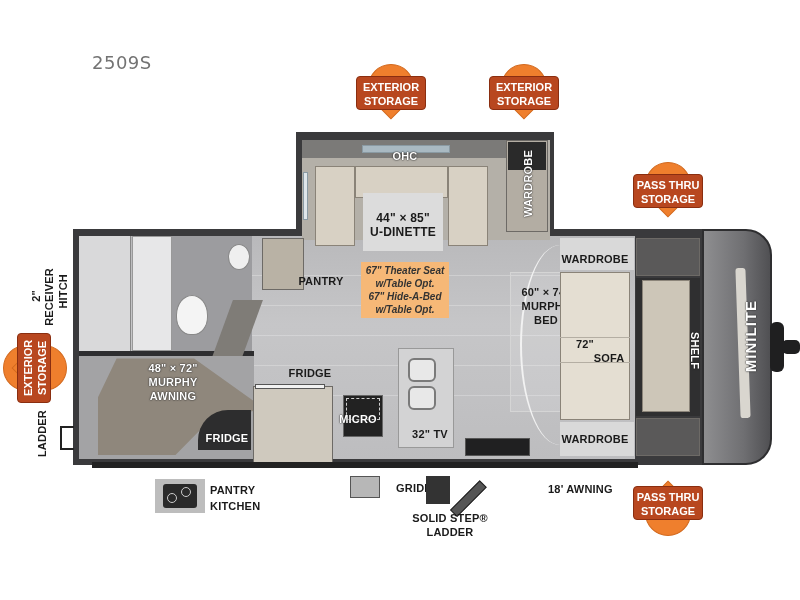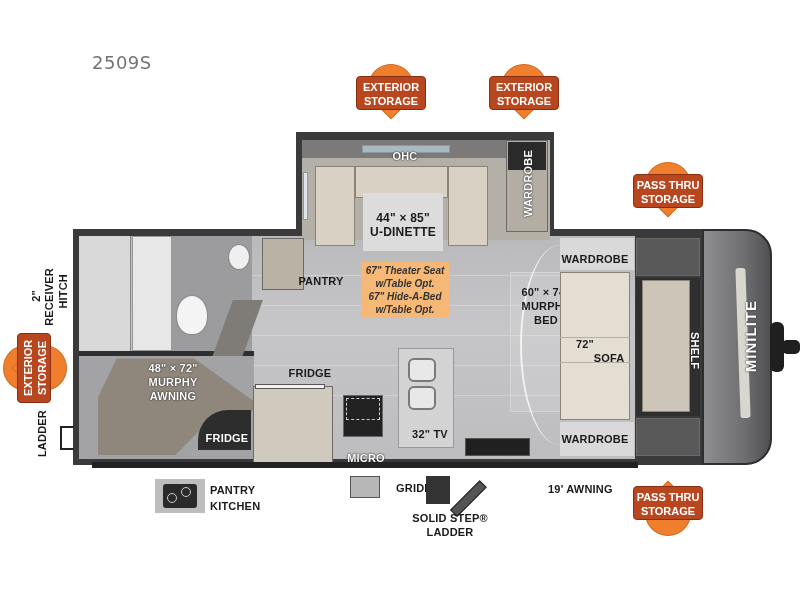--- a/index.html
+++ b/index.html
@@ -101,21 +101,21 @@
   <div class="lbl white" style="left:128px; top:376px; width:90px;">MURPHY</div>
   <div class="lbl white" style="left:128px; top:390px; width:90px;">AWNING</div>
   <div class="abs" style="left:198px; top:410px; width:53px; height:40px; background:#2d2d2e; border-radius:30px 0 0 0;"></div>
   <div class="lbl white" style="left:202px; top:432px; width:50px;">FRIDGE</div>
 
   <div class="cab" style="left:253px; top:386px; width:80px; height:77px; background:#cfc9be;"></div>
   <div class="abs" style="left:255px; top:384px; width:70px; height:5px; background:#f2f2f2; border:1px solid #555;"></div>
   <div class="lbl dark" style="left:280px; top:367px; width:60px;">FRIDGE</div>
   <div class="abs" style="left:343px; top:395px; width:40px; height:42px; background:#222; border:1px solid #666;"></div>
   <div class="abs" style="left:346px; top:398px; width:34px; height:22px; border:1px dashed #cfcfcf;"></div>
-  <div class="lbl white" style="left:333px; top:452px; width:66px;">MICRO</div>
+  <div class="lbl white" style="left:333px; top:413px; width:50px;">MICRO</div>
   <div class="abs" style="left:398px; top:348px; width:56px; height:100px; background:#d3d3d4; border:1px solid #999;"></div>
   <div class="abs" style="left:408px; top:358px; width:28px; height:24px; background:#e8e8e8; border:2px solid #7a7a7a; border-radius:6px;"></div>
   <div class="abs" style="left:408px; top:386px; width:28px; height:24px; background:#e8e8e8; border:2px solid #7a7a7a; border-radius:6px;"></div>
   <div class="lbl dark" style="left:398px; top:428px; width:64px;">32" TV</div>
   <div class="abs" style="left:465px; top:438px; width:65px; height:18px; background:#202021; border:1px solid #555;"></div>
 
   <div class="abs" style="left:510px; top:272px; width:80px; height:140px; border:1px solid #d5d5d5; background:rgba(255,255,255,0.12);"></div>
   <div class="abs" style="left:520px; top:245px; width:80px; height:200px; border-left:2px solid #f2f2f2; border-radius:60% 0 0 60%;"></div>
   <div class="lbl dark" style="left:506px; top:286px; width:80px;">60" × 74"</div>
   <div class="lbl dark" style="left:506px; top:300px; width:80px;">MURPHY</div>
@@ -155,21 +155,21 @@
 <div class="lbl dark" style="left:210px; top:500px; text-align:center;">KITCHEN</div>
 
 <div class="abs" style="left:350px; top:476px; width:30px; height:22px; background:#b7b7b7; border:1px solid #555;"></div>
 <div class="lbl dark" style="left:396px; top:482px; text-align:left;">GRIDDLE</div>
 
 <div class="abs" style="left:426px; top:476px; width:24px; height:28px; background:#333;"></div>
 <div class="abs" style="left:450px; top:476px; width:42px; height:10px; background:#555; border:1px solid #222; transform:rotate(-45deg); transform-origin:left top; top:510px;"></div>
 <div class="lbl dark" style="left:400px; top:512px; width:100px;">SOLID STEP®</div>
 <div class="lbl dark" style="left:400px; top:526px; width:100px;">LADDER</div>
 
-<div class="lbl dark" style="left:548px; top:483px; text-align:left;">19' AWNING</div>
+<div class="lbl dark" style="left:548px; top:483px; text-align:left;">18' AWNING</div>
 
 <div class="badge" style="left:356px; top:60px;">
   <div class="drop"></div>
   <div class="plate">
     <div>EXTERIOR</div>
     <div>STORAGE</div>
   </div>
 </div>
 <div class="badge" style="left:489px; top:60px;">
   <div class="drop"></div>

